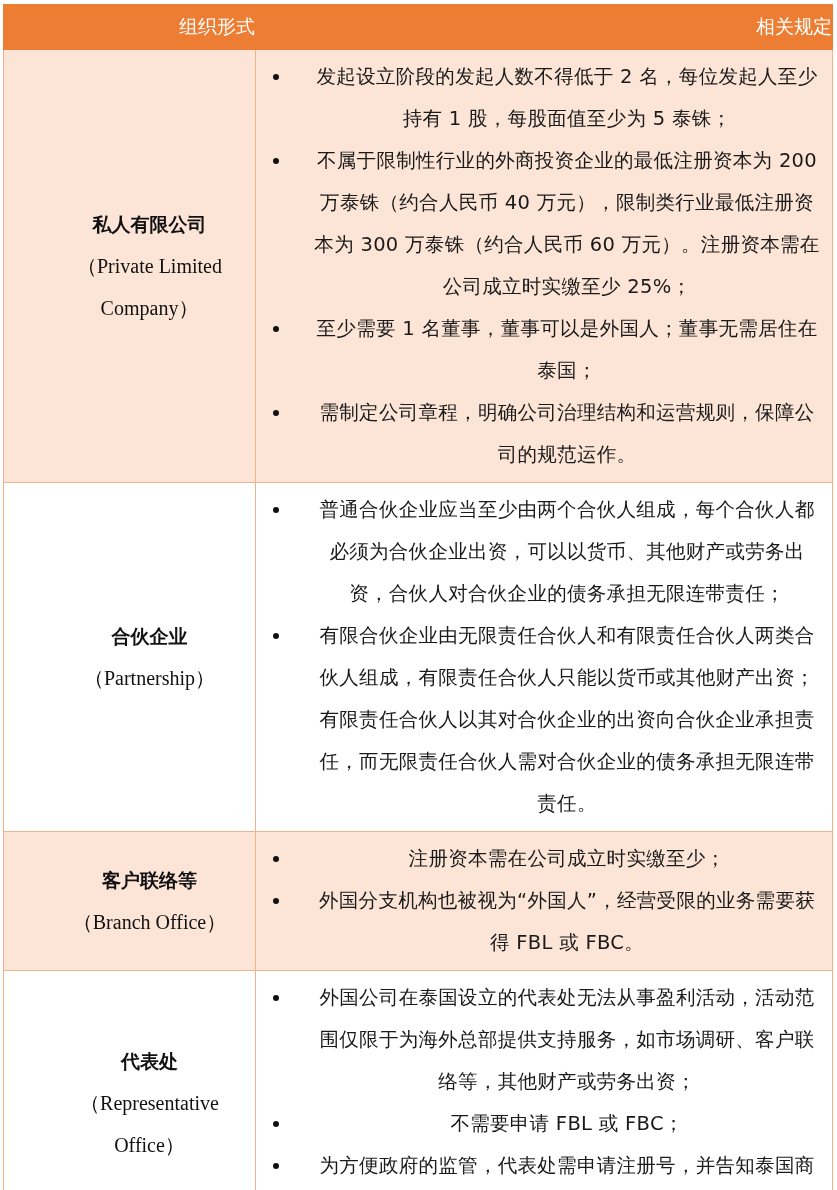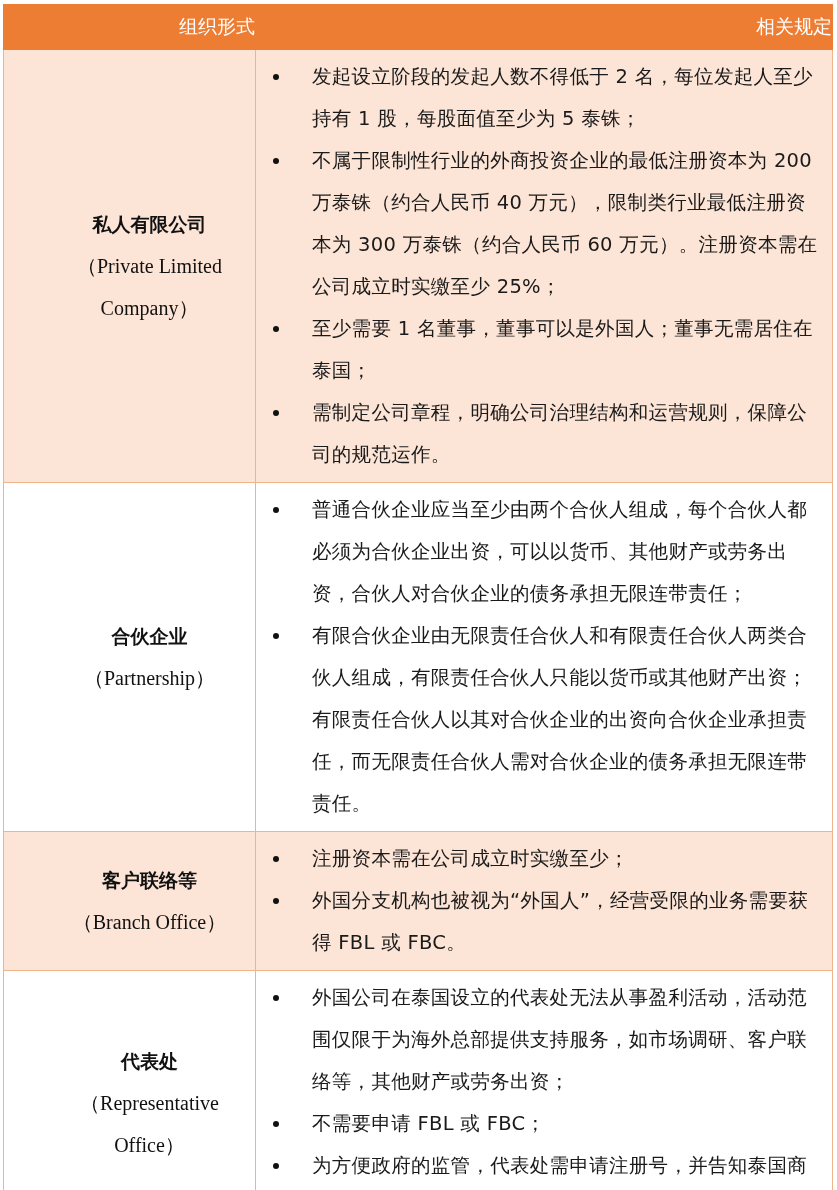--- a/index.html
+++ b/index.html
@@ -2,21 +2,21 @@
 <html><head>
 <meta charset="utf-8">
 <style>
   html, body { margin: 0; padding: 0; background: #ffffff; }
   body { width: 837px; height: 1190px; overflow: hidden; }
   .tbl {
     position: absolute; left: 3px; top: 4px; width: 830px;
     border-collapse: collapse; table-layout: fixed;
     font-family: "DejaVu Sans", "Liberation Sans", sans-serif;
   }
-  .tbl th, .tbl td { border: 1px solid #f0b48a; padding: 0; }
+  .tbl th, .tbl td { border: 1px solid #f0b48a; padding: 0; text-align: center; }
   .tbl th {
     background: #ec7d32; color: #ffffff; font-weight: normal;
     font-size: 19px; height: 44px; text-align: right;
     border-color: #ec7d32;
   }
   .col-left { width: 252px; }
   .tbl td.org {
     text-align: center; vertical-align: middle;
     font-size: 19px; font-weight: bold; color: #111;
     line-height: 42px;

